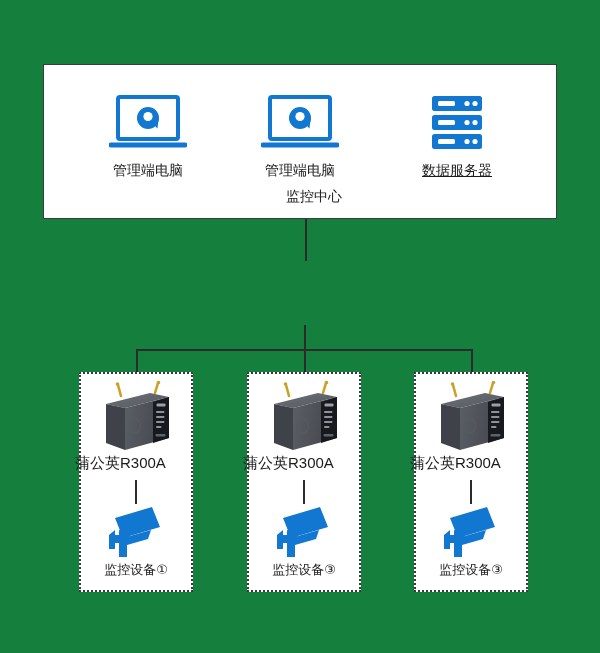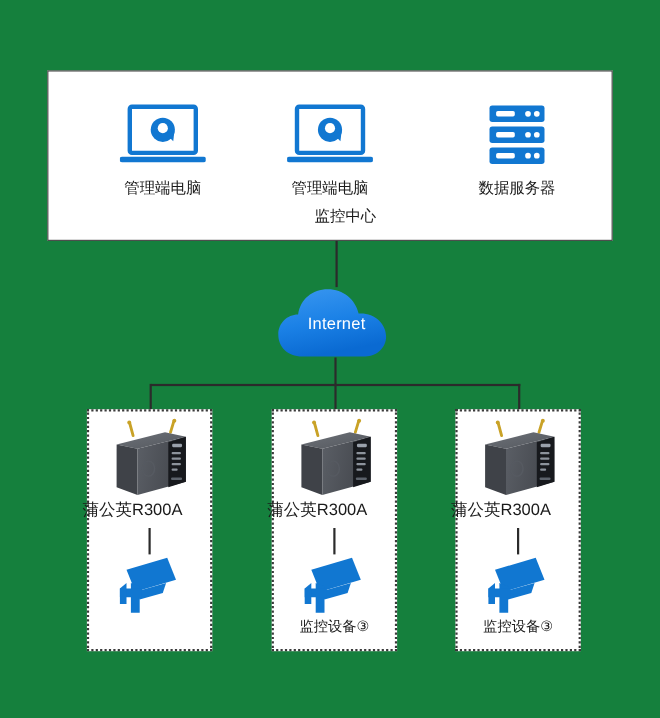--- a/index.html
+++ b/index.html
@@ -175,21 +175,21 @@
         <g transform="translate(39,24)">
           <circle cx="0" cy="0" r="11" fill="#1177d1"></circle>
           <circle cx="0" cy="-1.5" r="4.6" fill="#ffffff"></circle>
           <path d="M2 3 L9.5 10.5 L10.5 1.5 Z" fill="#1177d1"></path>
         </g>
       </svg>
     </div>
     <div class="node-label">管理端电脑</div>
   </div>
 
-  <div class="node" style="left:405px; top:92px;">
+  <div class="node" style="left:392px; top:92px;text-decoration:underline;">
     <div class="node-icon">
       <svg width="60" height="58" viewBox="0 0 60 58" xmlns="http://www.w3.org/2000/svg">
         <g fill="#1177d1">
           <rect x="5" y="2" width="50" height="15" rx="2.5"></rect>
           <rect x="5" y="21" width="50" height="15" rx="2.5"></rect>
           <rect x="5" y="40" width="50" height="15" rx="2.5"></rect>
         </g>
         <g fill="#ffffff">
           <rect x="11" y="7" width="17" height="5" rx="1.6"></rect>
           <rect x="11" y="26" width="17" height="5" rx="1.6"></rect>
@@ -203,39 +203,20 @@
         </g>
       </svg>
     </div>
     <div class="node-label">数据服务器</div>
   </div>
 
   <div id="center-caption">监控中心</div>
 
   <div class="line-v" style="left:305px; top:219px; height:42px;"></div>
 
-  <div id="cloud-wrap">
-    <svg width="110" height="70" viewBox="0 0 110 70" xmlns="http://www.w3.org/2000/svg">
-      <defs>
-        <linearGradient id="cloudGrad" x1="0" y1="0" x2="0.3" y2="1">
-          <stop offset="0%" stop-color="#3a97f0"></stop>
-          <stop offset="55%" stop-color="#1b81e6"></stop>
-          <stop offset="100%" stop-color="#0a6ad2"></stop>
-        </linearGradient>
-      </defs>
-      <path d="M24 66
-               C10 66 2 57 2 46
-               C2 36 10 28 20 28
-               C22 14 33 5 47 5
-               C61 5 72 14 75 27
-               C89 26 100 36 100 48
-               C100 58 92 66 81 66 Z" fill="url(#cloudGrad)"></path>
-    </svg>
-    <div id="cloud-label">Internet</div>
-  </div>
 
   <div class="line-v" style="left:304px; top:325px; height:25px;"></div>
   <div class="line-h" style="left:137px; top:349px; width:336px;"></div>
   <div class="line-v" style="left:136px; top:349px; height:24px;"></div>
   <div class="line-v" style="left:304px; top:349px; height:24px;"></div>
   <div class="line-v" style="left:471px; top:349px; height:24px;"></div>
 
   <div class="site-box" style="left:79px;">
     <div class="router-icon">
       <svg width="86" height="76" viewBox="0 0 86 76" xmlns="http://www.w3.org/2000/svg">
@@ -284,20 +265,21 @@
       <svg width="62" height="52" viewBox="0 0 62 52" xmlns="http://www.w3.org/2000/svg">
         <g fill="#1177d1">
           <path d="M10 12 L47 1 L55 21 L18 32 Z"></path>
           <path d="M18 32 L46 24 L43 33 L22 39 Z"></path>
           <path d="M14 24 L22 27 L22 51 L14 51 Z"></path>
           <path d="M4 29 L24 29 L24 37 L4 37 Z"></path>
           <path d="M4 29 L10 24 L10 43 L4 43 Z"></path>
         </g>
       </svg>
     </div>
+    <div class="cam-label">监控设备①</div>
   </div>
 
   <div class="site-box" style="left:247px;">
     <div class="router-icon">
       <svg width="86" height="76" viewBox="0 0 86 76" xmlns="http://www.w3.org/2000/svg">
         <defs>
           <linearGradient id="rbodyB" x1="0" y1="0" x2="1" y2="0.2">
             <stop offset="0%" stop-color="#5b5f66"></stop>
             <stop offset="100%" stop-color="#43464c"></stop>
           </linearGradient>

